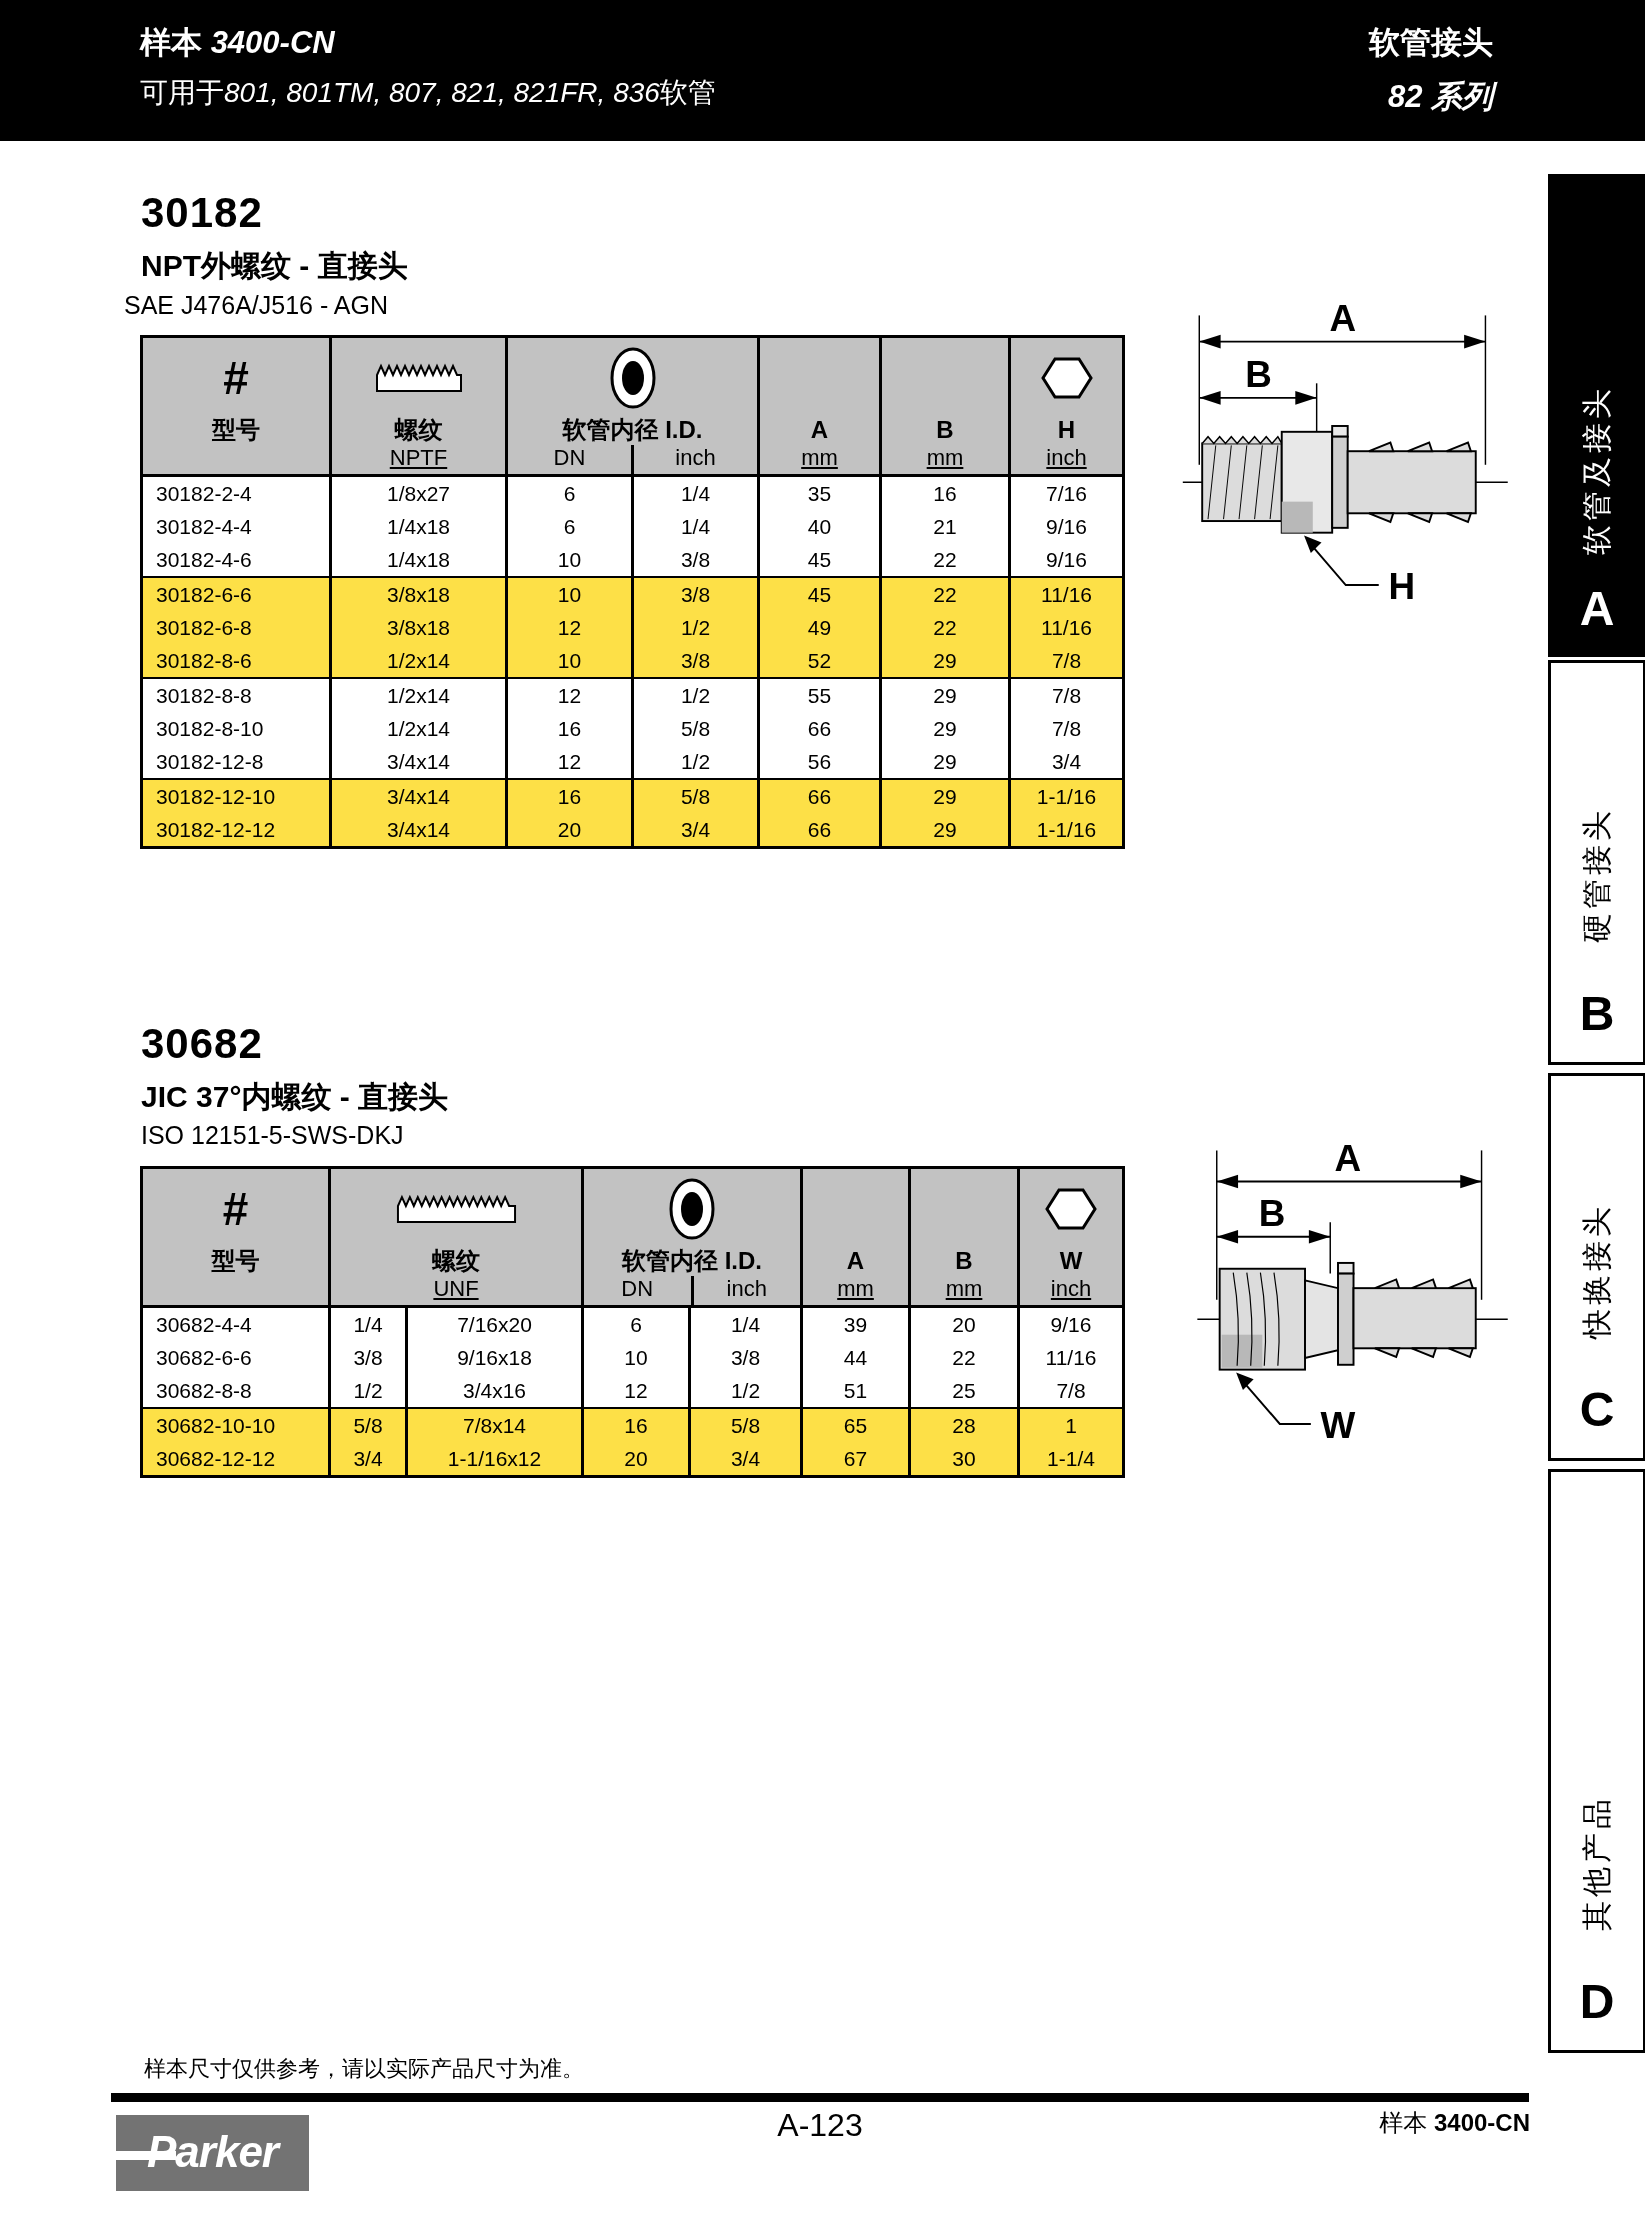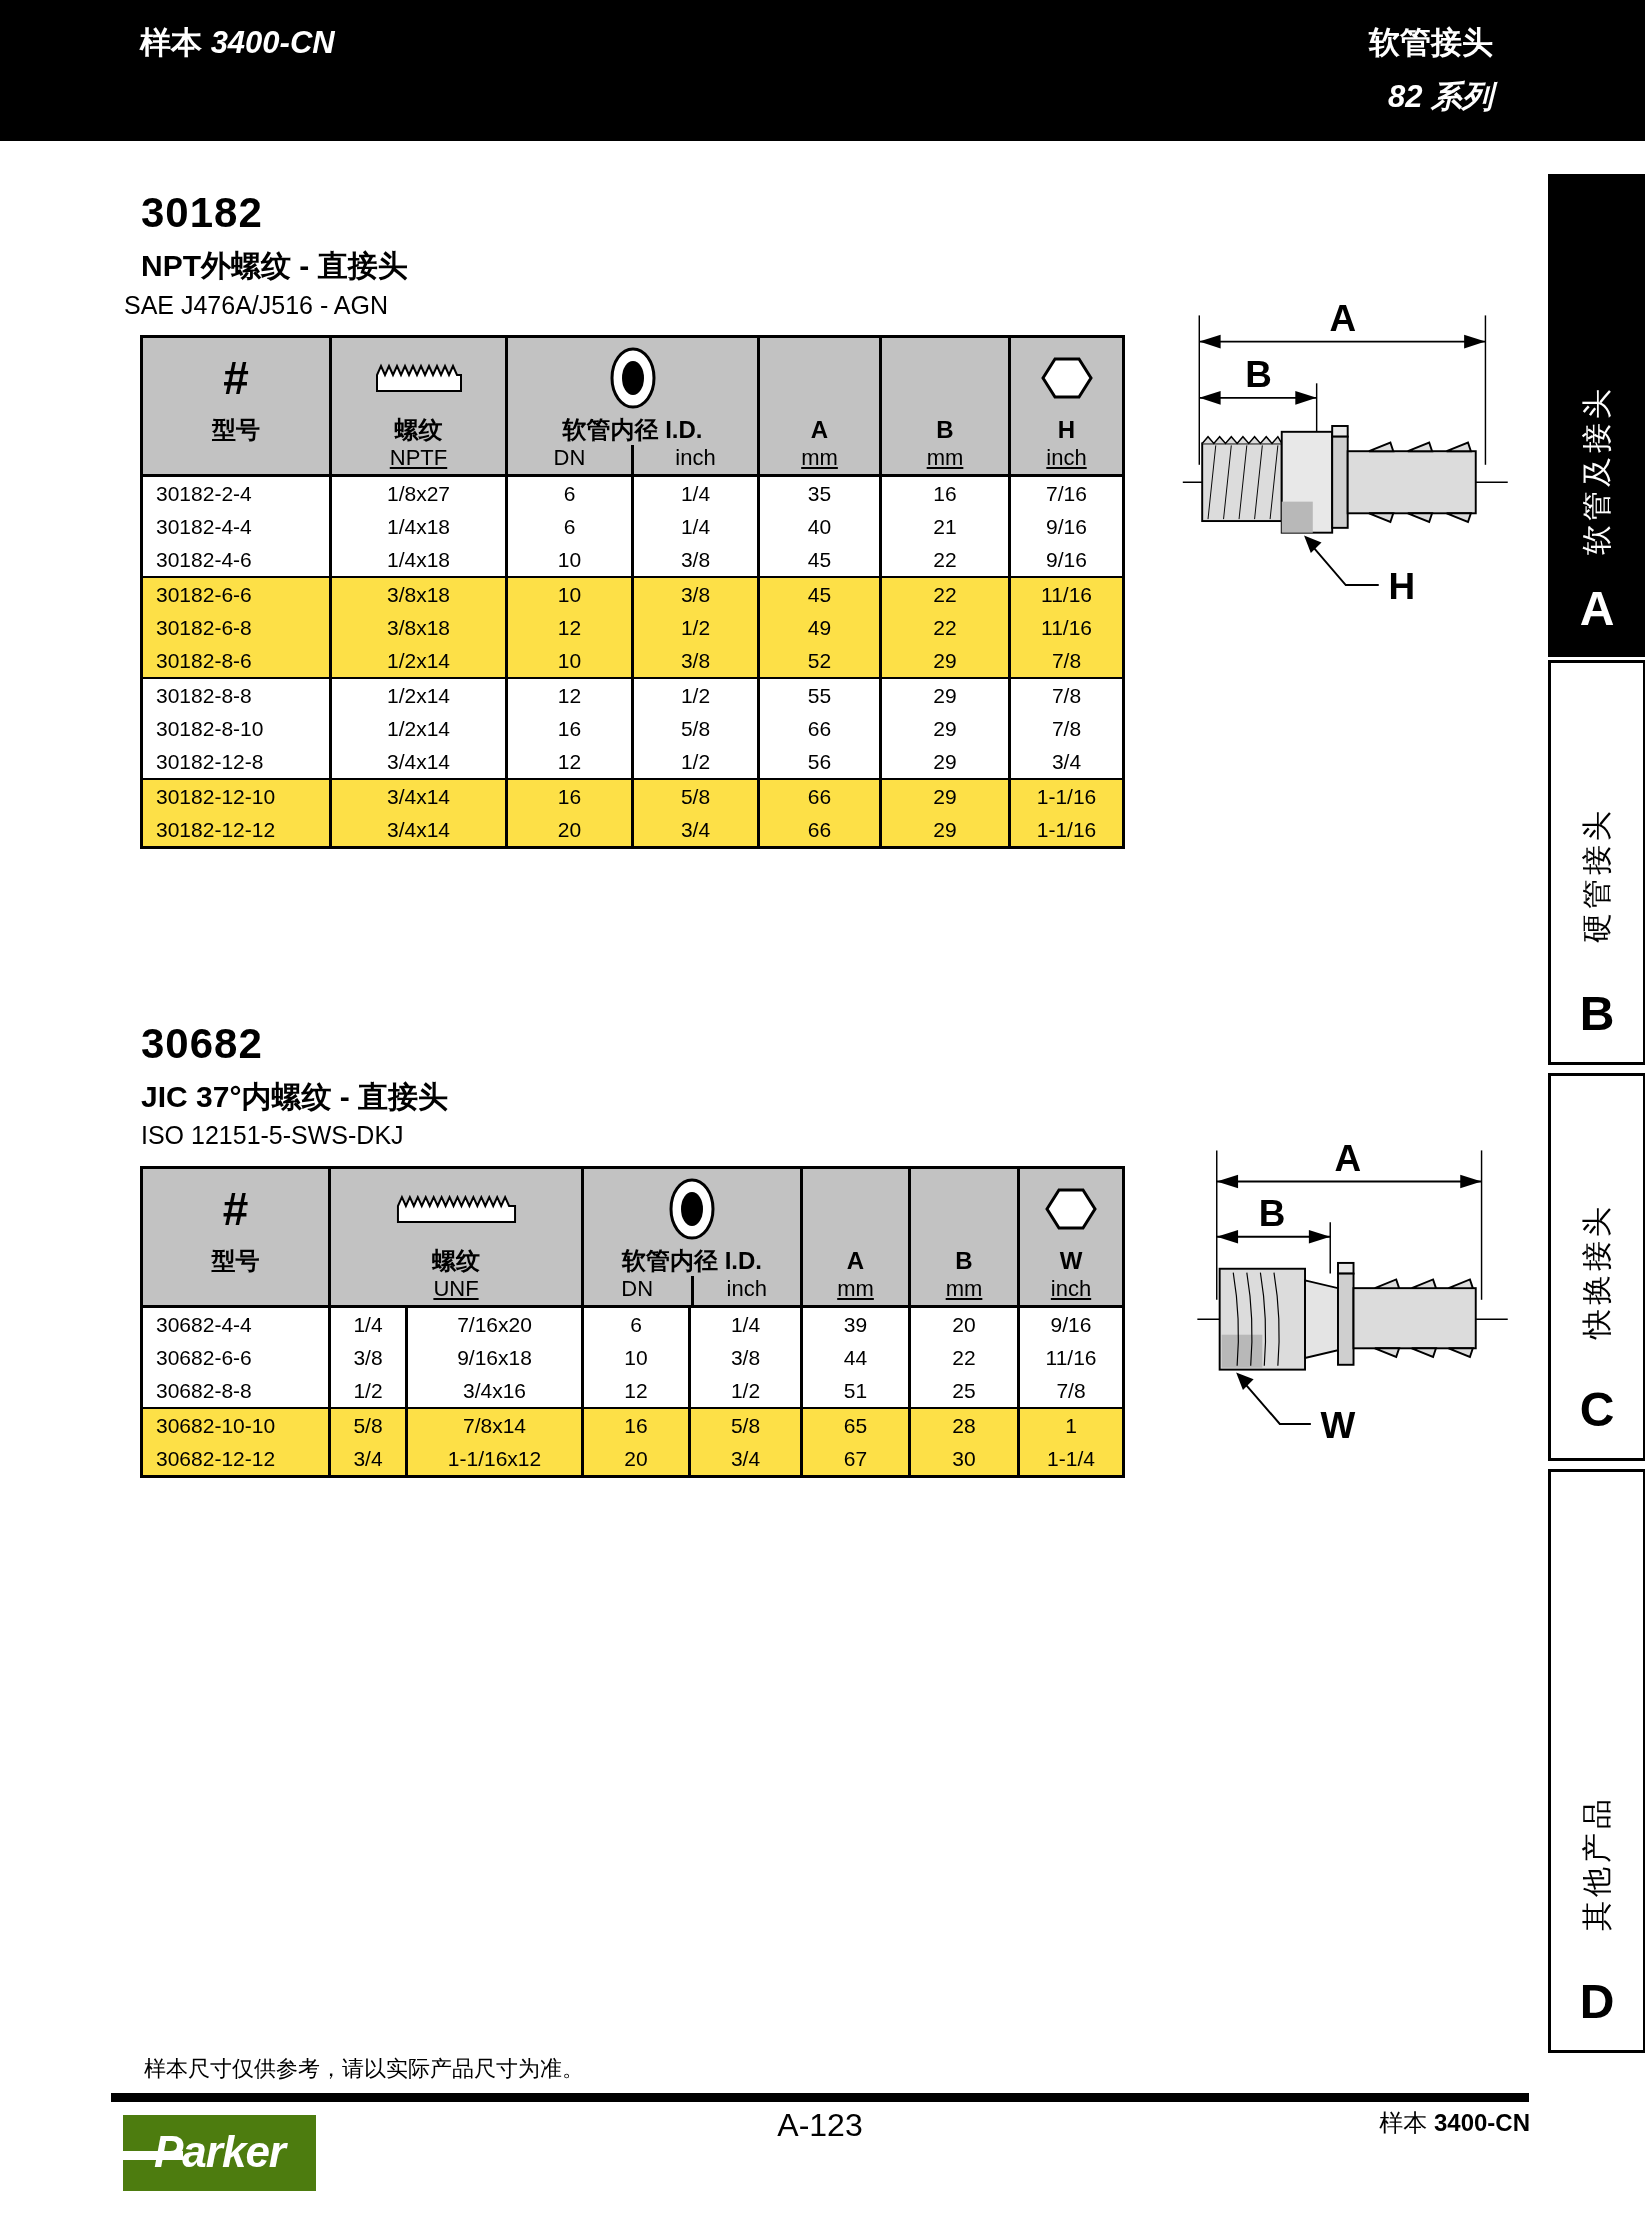--- a/index.html
+++ b/index.html
@@ -54,36 +54,39 @@
   .tab-letter{font-size:48px;font-weight:bold;line-height:48px;}
 
   
   .drawing{position:absolute;width:388px;height:328px;}
   .drawing svg{width:100%;height:100%;}
 
   
   .foot-note{font-size:22px;}
   #foot-rule{left:111px;top:2093px;width:1418px;height:9px;background:#000;}
   #page-num{left:111px;top:2107px;width:1418px;text-align:center;font-size:32px;}
-  #brand-logo{left:123px;top:2115px;width:193px;height:76px;background:#4d7c0f;overflow:hidden;}
+  #brand-logo{left:116px;top:2115px;width:193px;height:76px;background:#737373;overflow:hidden;}
   #brand-logo .bar{position:absolute;left:0;top:36px;width:60px;height:9px;background:#fff;}
   #brand-logo .word{position:absolute;left:0;top:0;width:100%;height:100%;
                     color:#fff;font-size:44px;font-weight:bold;font-style:italic;
                     text-align:center;line-height:74px;letter-spacing:-1px;}
   #foot-cat{right:116px;top:2107px;font-size:24px;text-align:right;}
   #foot-cat .num{font-weight:bold;}
 </style>
 </head>
 <body>
 
 <div class="abs" id="header-band">
   <div class="hb-left">
     <div class="hb-l1">
       <span>样本</span>
       <span class="num">3400-CN</span>
+    </div>
+    <div class="hb-l2">
+      <span>可用于</span><span class="num">801, 801TM, 807, 821, 821FR, 836</span><span>软管</span>
     </div>
   </div>
   <div class="hb-right">
     <div class="hb-r1">软管接头</div>
     <div class="hb-r2">82 系列</div>
   </div>
 </div>
 
 <div class="abs part-num" style="left:141px;top:189px;">30182</div>
 <div class="abs sec-title" style="left:141px;top:246px;">NPT外螺纹 - 直接头</div>

